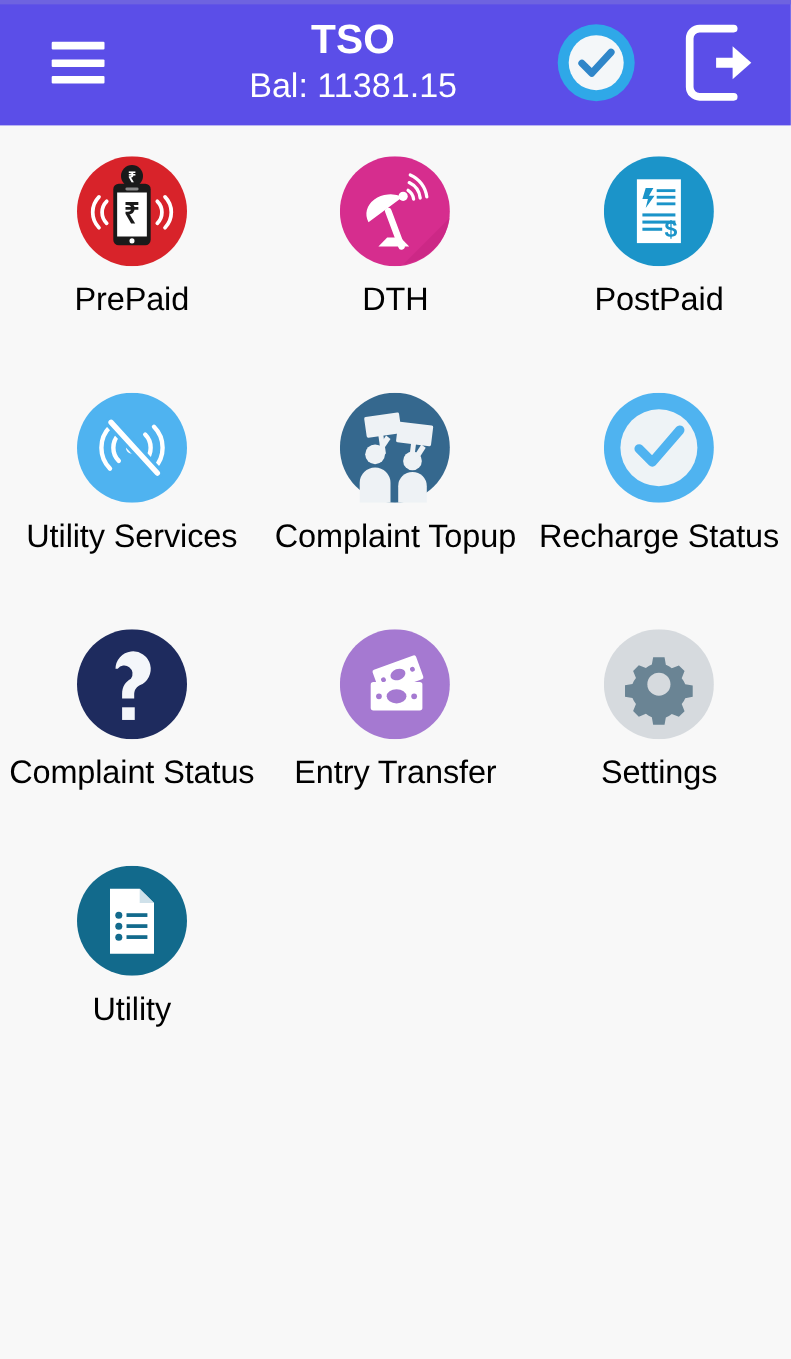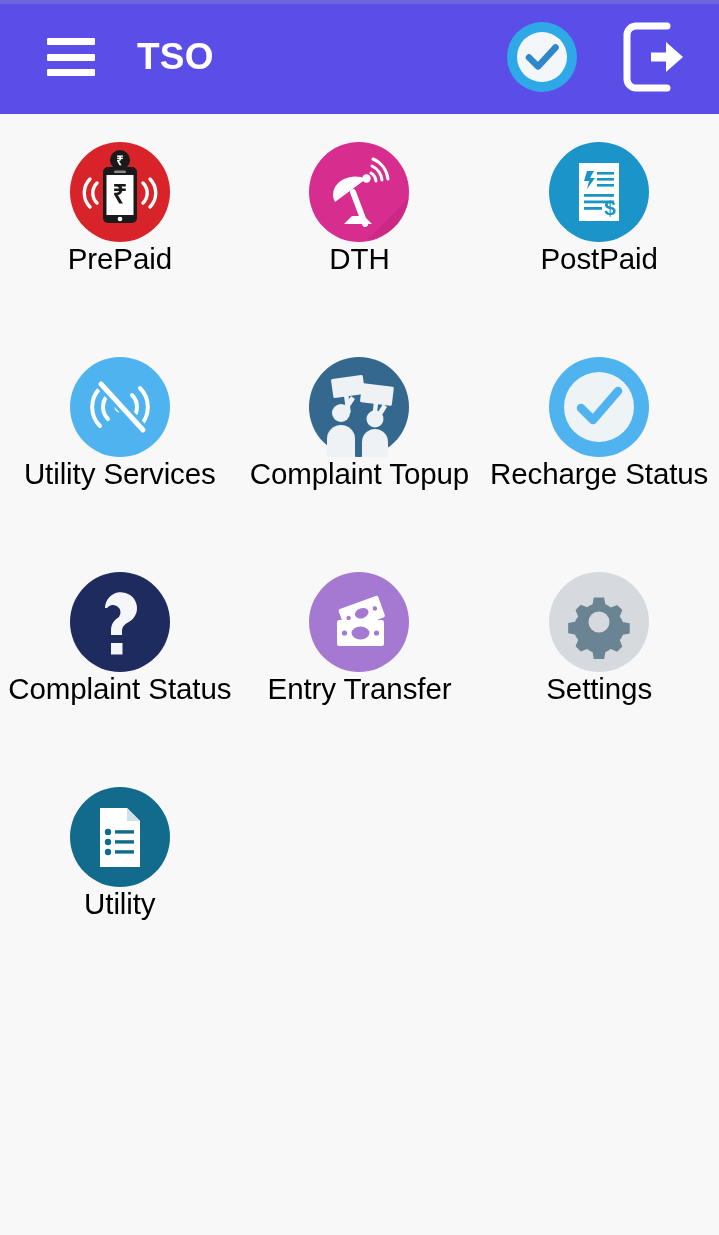--- a/index.html
+++ b/index.html
@@ -23,20 +23,21 @@
 
   
   .topbar {
     height: 114px;
     background: #5b4ee8;
     display: flex;
     align-items: center;
     padding: 0 22px 0 47px;
     flex: 0 0 auto;
     position: relative;
+    text-align: center;
   }
   .topbar::before {
     content: "";
     position: absolute;
     left: 0; right: 0; top: 0;
     height: 4px;
     background: #6e63e0;
   }
 
   .hamburger {
@@ -111,20 +112,21 @@
 
   .tile-icon {
     width: 100px;
     height: 100px;
     position: relative;
     flex: 0 0 auto;
   }
   .tile-icon svg { display: block; width: 100%; height: 100%; }
 
   .tile-label {
+    margin-top: 14px;
     font-size: 29.5px;
     color: #000000;
     text-align: center;
     line-height: 1.14;
     max-width: 225px;
     letter-spacing: -0.1px;
   }
 </style>
 </head>
 <body>
@@ -134,20 +136,21 @@
   <div class="topbar">
 
     <div class="hamburger">
       <span></span>
       <span></span>
       <span></span>
     </div>
 
     <div class="title-wrap">
       <div class="app-title">TSO</div>
+      <div class="app-balance">Bal: 11381.15</div>
     </div>
 
     <div class="topbar-actions">
 
       <svg class="topbar-icon" width="74" height="74" viewBox="0 0 74 74">
         <circle cx="37" cy="37" r="35" fill="#2fa8e8"></circle>
         <circle cx="37" cy="37" r="25" fill="#f4f7f9"></circle>
         <path d="M24 37.5 L33 46.5 L50.5 27.5" fill="none" stroke="#2f86c9" stroke-width="6.5" stroke-linecap="round" stroke-linejoin="round"></path>
       </svg>
 

